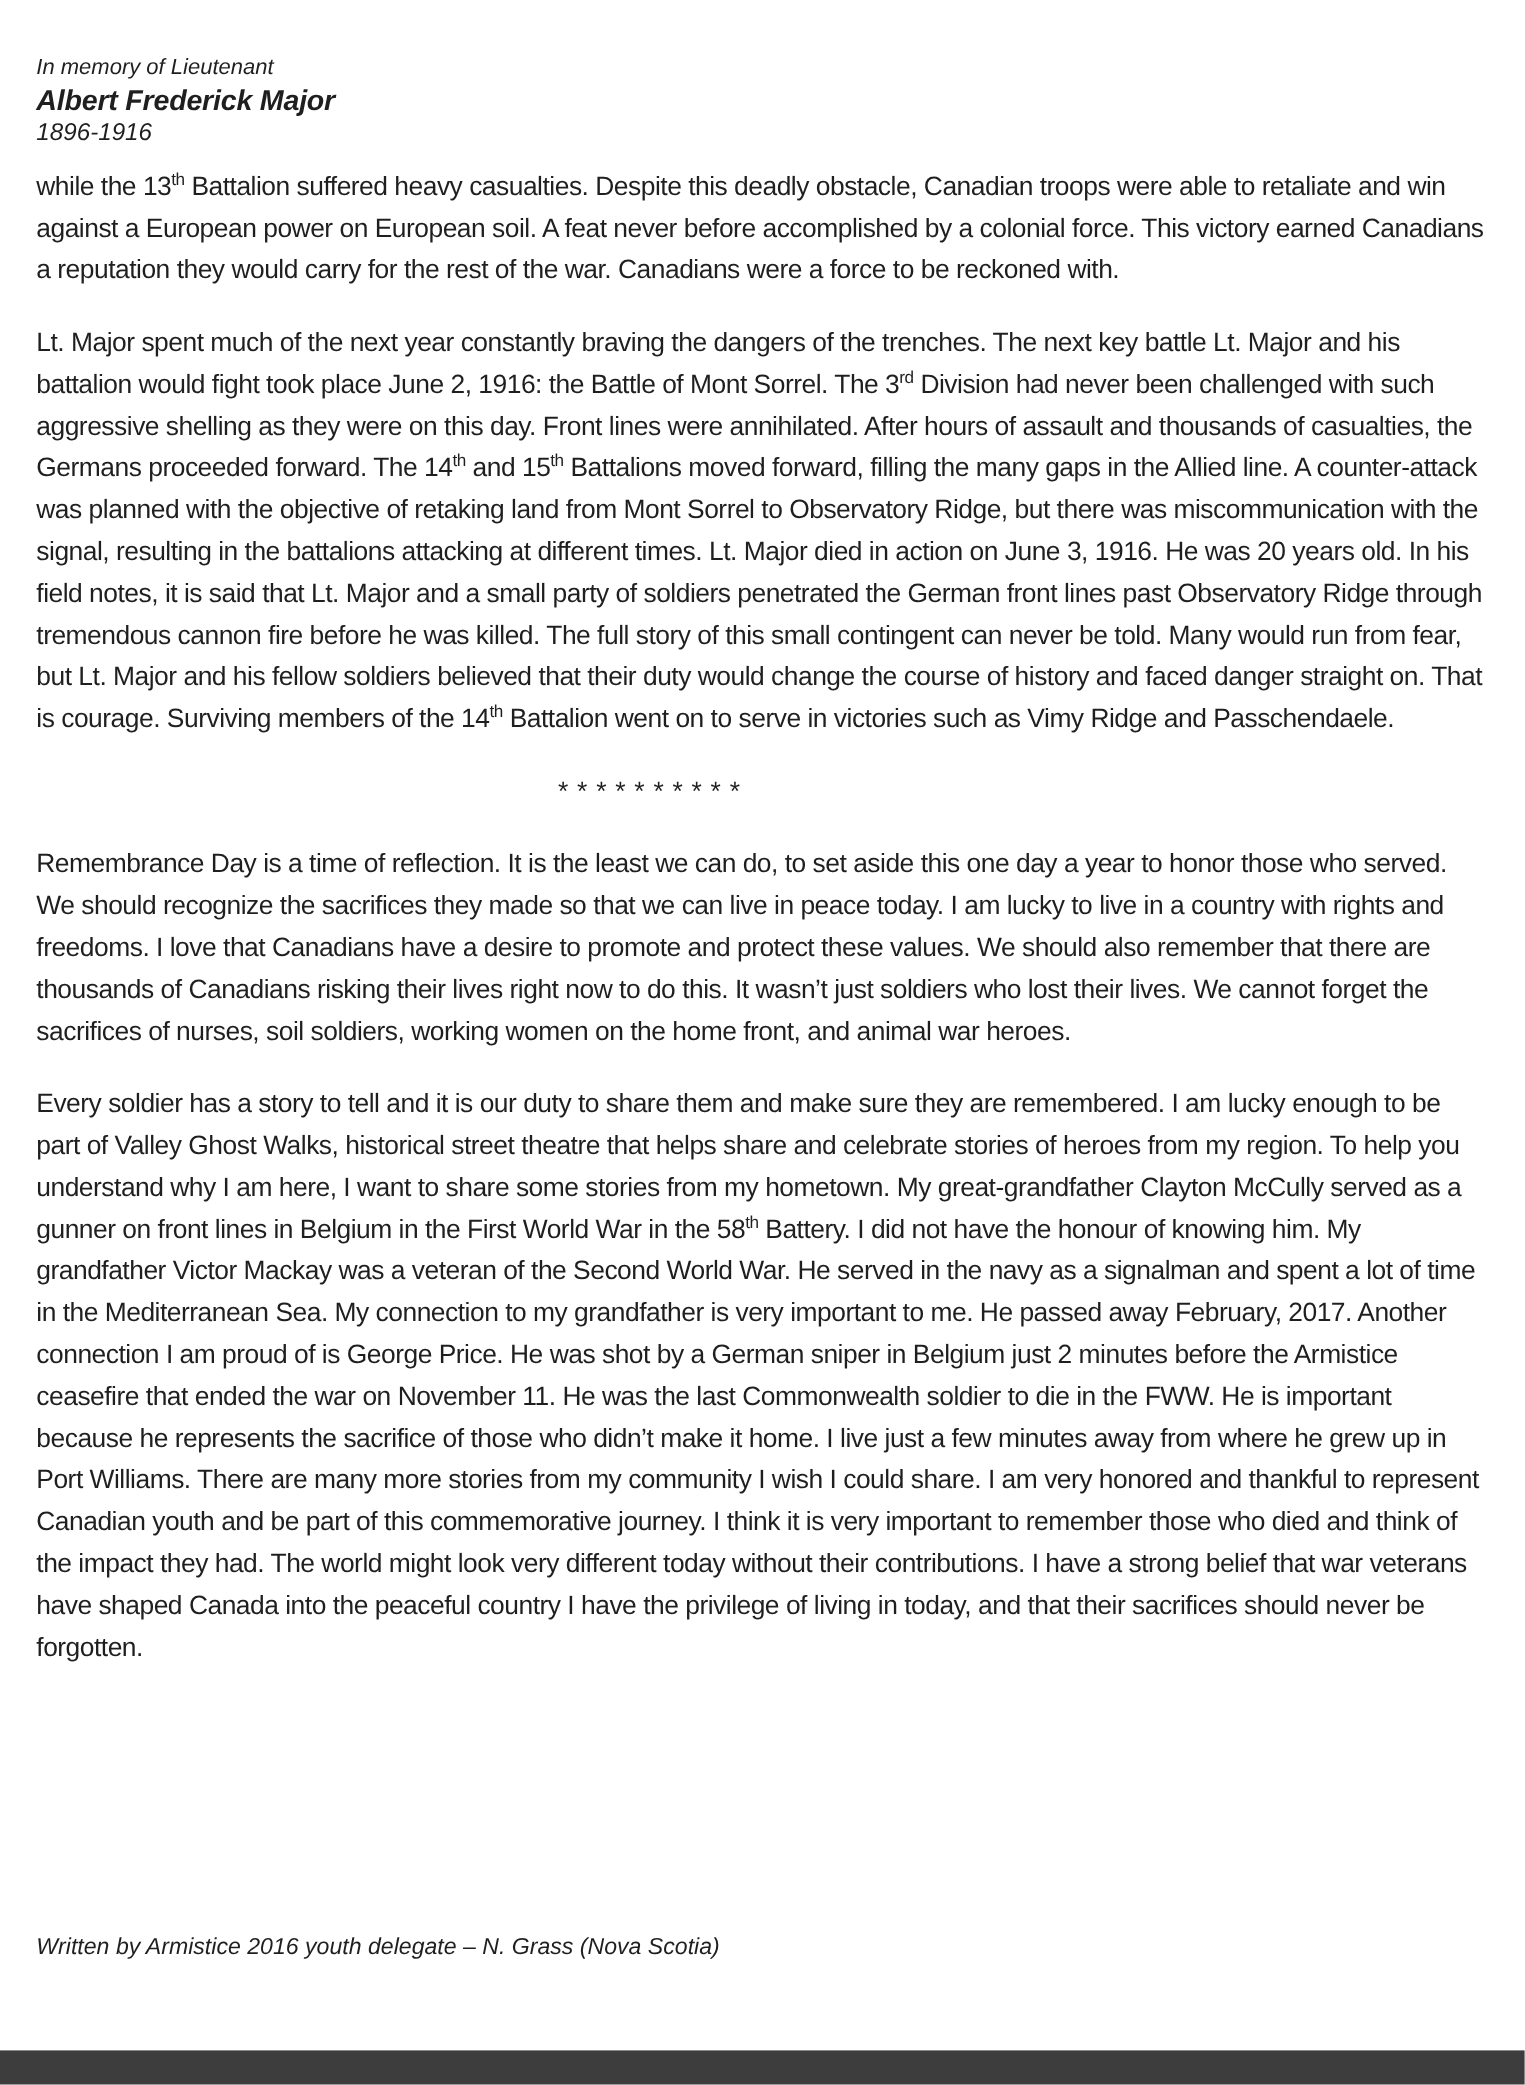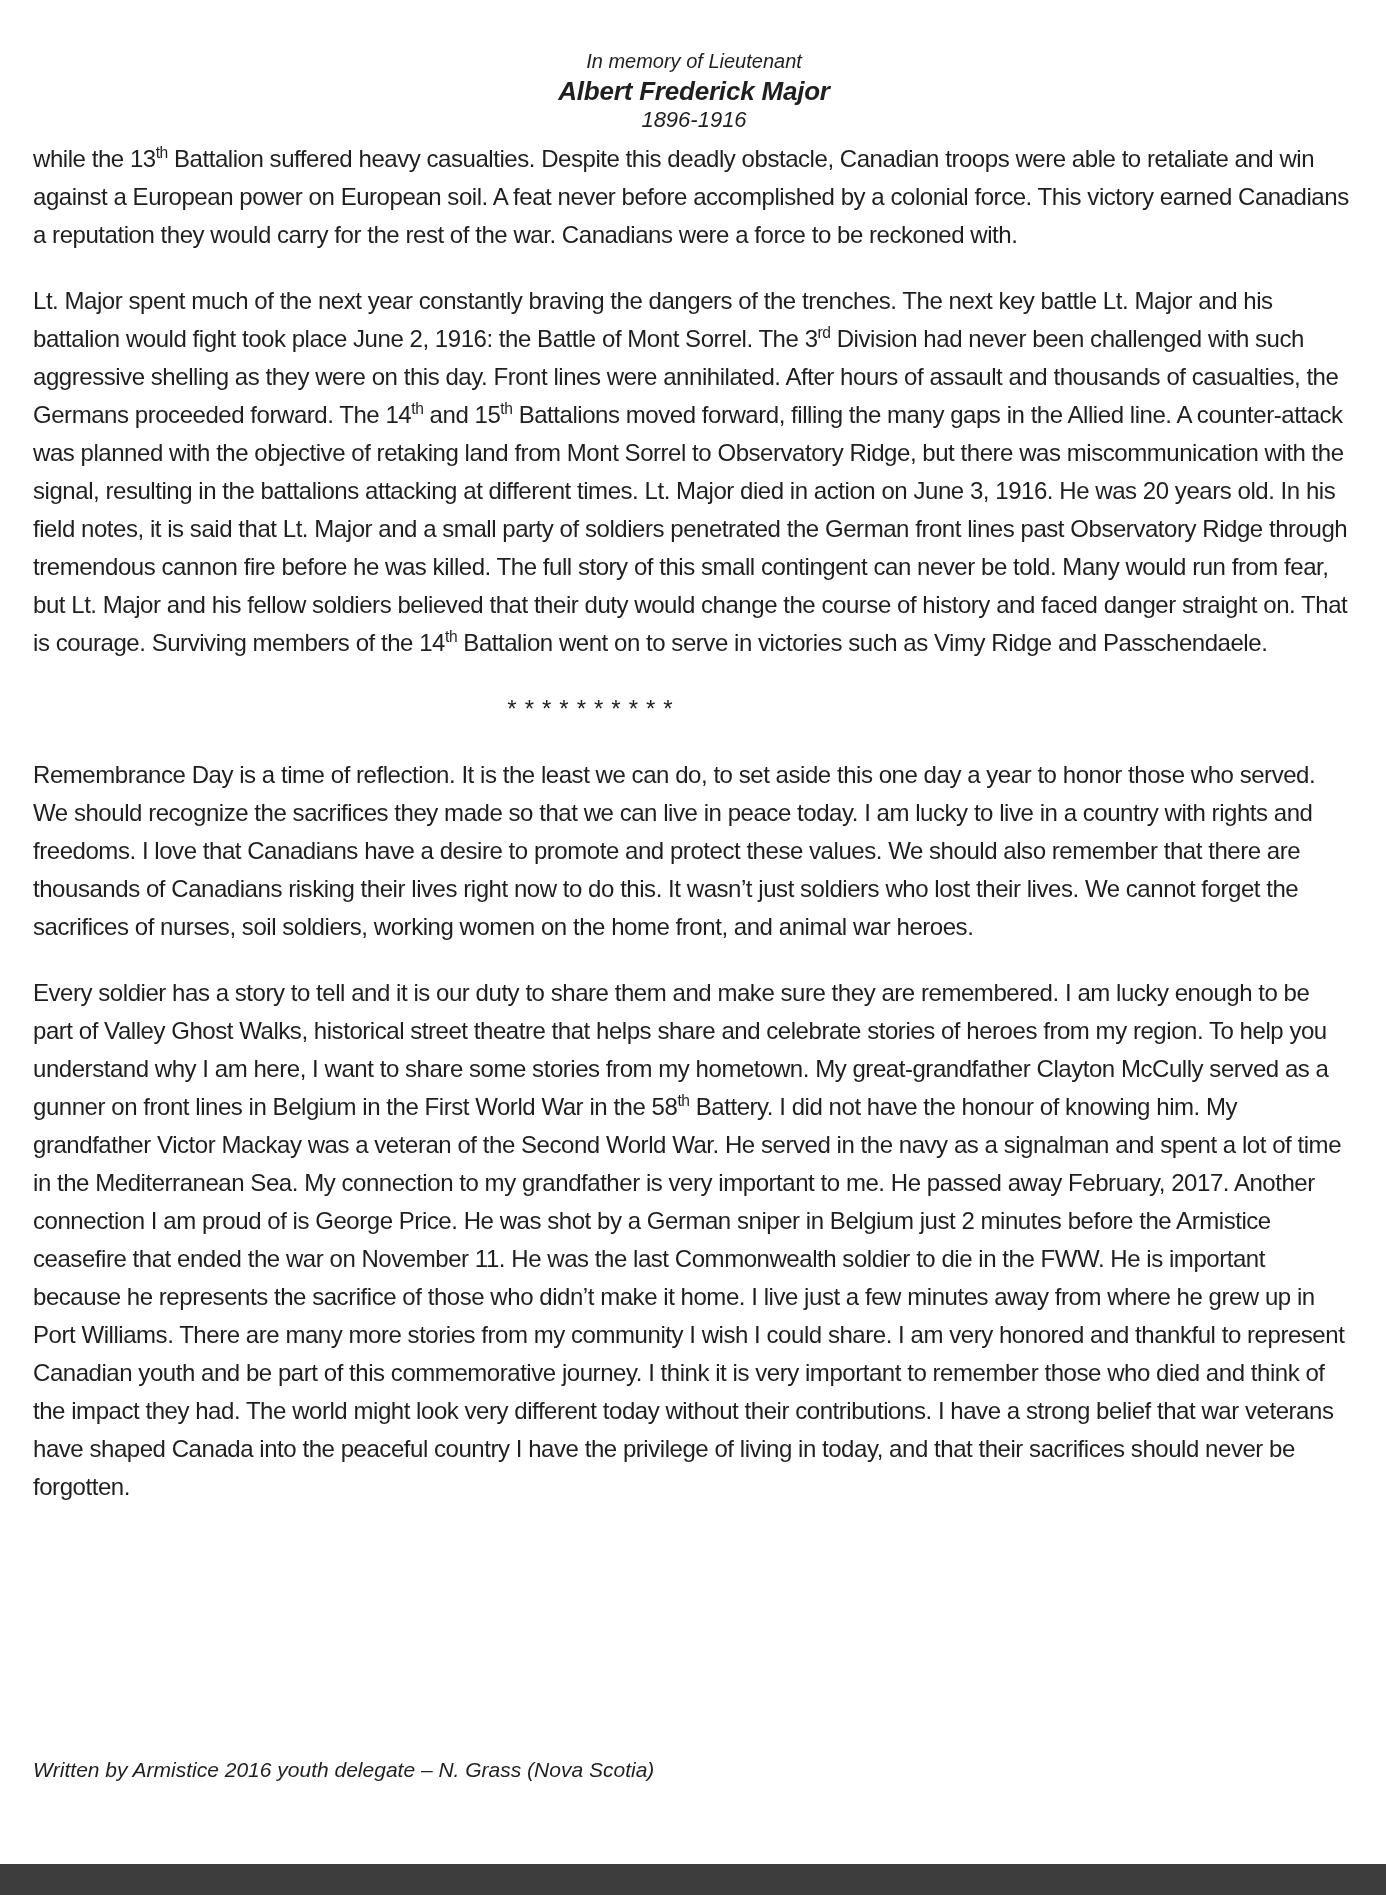--- a/index.html
+++ b/index.html
@@ -13,39 +13,39 @@
     position: relative;
     overflow: hidden;
     font-family: "Liberation Sans", "DejaVu Sans", sans-serif;
     color: var(--text-color, #1f1f1f);
   }
   .doc {
     position: absolute;
     top: 0; left: 0; right: 0;
     padding: 48px 31px 0 33px;
   }
-  .header { text-align: center; }
+  .header { }
   .dedication {
     font-style: italic;
     font-size: 20px;
     line-height: 26px;
   }
   .memorial-name {
     font-style: italic;
     font-weight: bold;
     font-size: 26px;
     line-height: 34px;
     letter-spacing: -0.2px;
   }
   .life-years {
     font-style: italic;
     font-size: 22px;
     line-height: 24px;
   }
-  .body-text { margin-top: 8px; }
+  .body-text { margin-top: 19px; }
   p.para {
     margin: 0 0 28px 0;
     font-size: 24px;
     line-height: 38px;
     letter-spacing: -0.45px;
     text-align: left;
   }
   p.para sup {
     font-size: 0.65em;
     line-height: 0;

